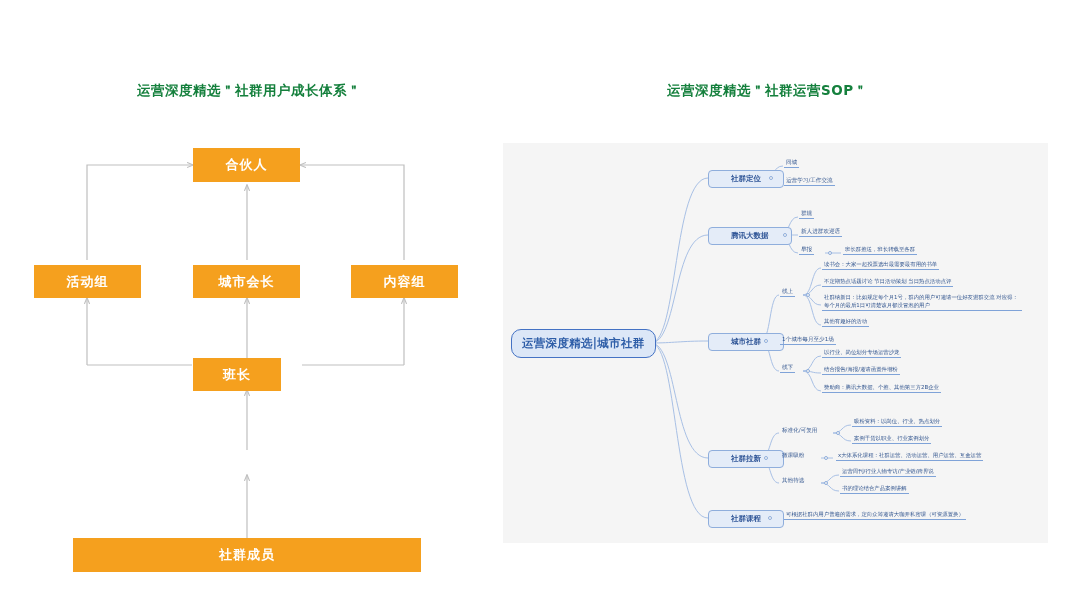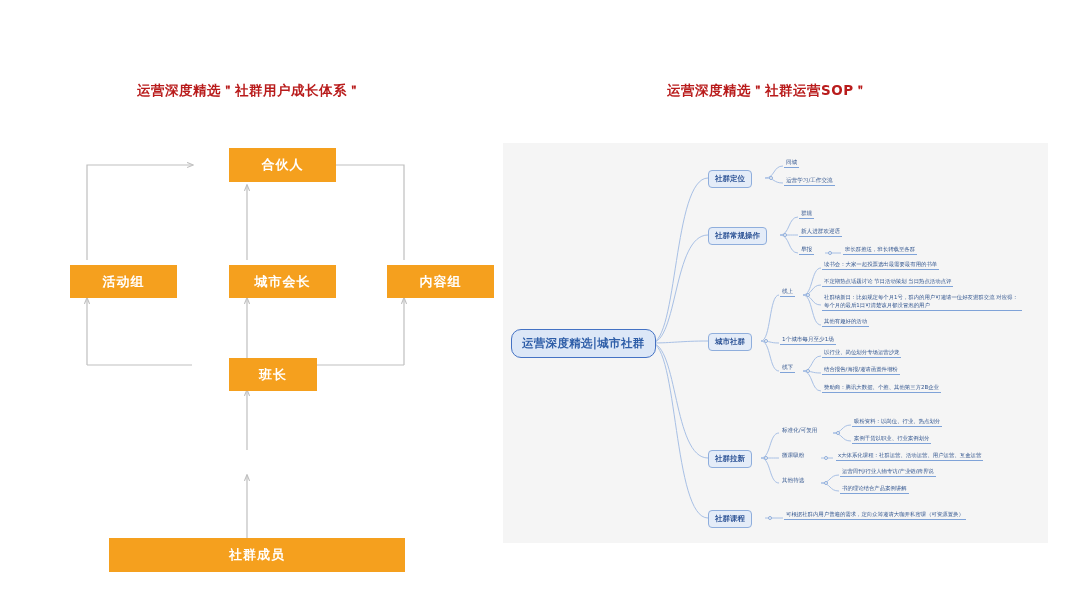--- a/index.html
+++ b/index.html
@@ -13,21 +13,21 @@
     position: relative;
     font-family: "DejaVu Sans", "Liberation Sans", sans-serif;
     overflow: hidden;
   }
 
   
   .panel-title {
     position: absolute;
     font-size: 13.5px;
     font-weight: bold;
-    color: #b91c1c;
+    color: #15803d;
     letter-spacing: .5px;
     white-space: nowrap;
   }
   #title-left  { left: 137px; top: 82px; }
   #title-right { left: 655px; top: 82px; margin-left: 12px; }
 
   
   #flow {
     position: absolute;
     left: 0; top: 120px;
@@ -38,21 +38,20 @@
     position: absolute;
     background: #F5A01E;
     color: #ffffff;
     font-size: 13px;
     font-weight: bold;
     letter-spacing: 1px;
     display: flex;
     align-items: center;
     justify-content: center;
     box-sizing: border-box;
-    margin-left: 36px;
   }
 
   
   #mindmap {
     position: absolute;
     left: 503px; top: 143px;
     width: 545px; height: 400px;
     background: #F5F5F5;
   }
   #mindmap svg.links {
@@ -73,21 +72,21 @@
     letter-spacing: .3px;
   }
   .mm-l1 {
     position: absolute;
     background: #E4ECF8;
     border: 1px solid #8FAEDC;
     border-radius: 4px;
     color: #2F5597;
     font-size: 7.5px;
     font-weight: bold;
-    padding: 3px 6px;
+    padding: 3px 22px;
     white-space: nowrap;
     box-sizing: border-box;
   }
   .mm-l2 {
     position: absolute;
     color: #33568F;
     font-size: 5.6px;
     white-space: nowrap;
     padding: 0 2px 1px 2px;
     border-bottom: .9px solid #7FA3D8;
@@ -167,21 +166,21 @@
 
   <div class="node" style="left:351px; top:145px; width:107px; height:33px;">
     <span>内容组</span>
   </div>
 
   <div class="node" style="left:193px; top:238px; width:88px; height:33px;">
     <span>班长</span>
   </div>
 
 
-  <div class="node" style="left:73px; top:418px; width:296px; height:34px;">
+  <div class="node" style="left:73px; top:418px; width:348px; height:34px;">
     <span>社群成员</span>
   </div>
 </div>
 
 <div id="mindmap">
 
   <svg class="links" viewBox="0 0 545 400">
     <g fill="none" stroke="#A8C0E5" stroke-width="1">
 
       <path d="M148,200 C175,200 170,35 205,35"></path>
@@ -233,21 +232,21 @@
   </div>
 
   <div class="mm-l1" style="left:205px; top:27px;">
     <span>社群定位</span>
   </div>
   <div class="mm-dot" style="left:266px; top:33px;"></div>
   <div class="mm-l2" style="left:281px; top:15px;">同城</div>
   <div class="mm-l2" style="left:281px; top:33px;">运营学习/工作交流</div>
 
   <div class="mm-l1" style="left:205px; top:84px;">
-    <span>社群常规操作</span>
+    <span>腾讯大数据</span>
   </div>
   <div class="mm-dot" style="left:280px; top:90px;"></div>
   <div class="mm-l2" style="left:296px; top:66px;">群规</div>
   <div class="mm-l2" style="left:296px; top:84px;">新人进群欢迎语</div>
   <div class="mm-l2" style="left:296px; top:102px;">早报</div>
   <div class="mm-dot" style="left:325px; top:108px;"></div>
   <div class="mm-l3" style="left:340px; top:102px;">班长群推送，班长转载至各群</div>
 
   <div class="mm-l1" style="left:205px; top:190px;">
     <span>城市社群</span>

